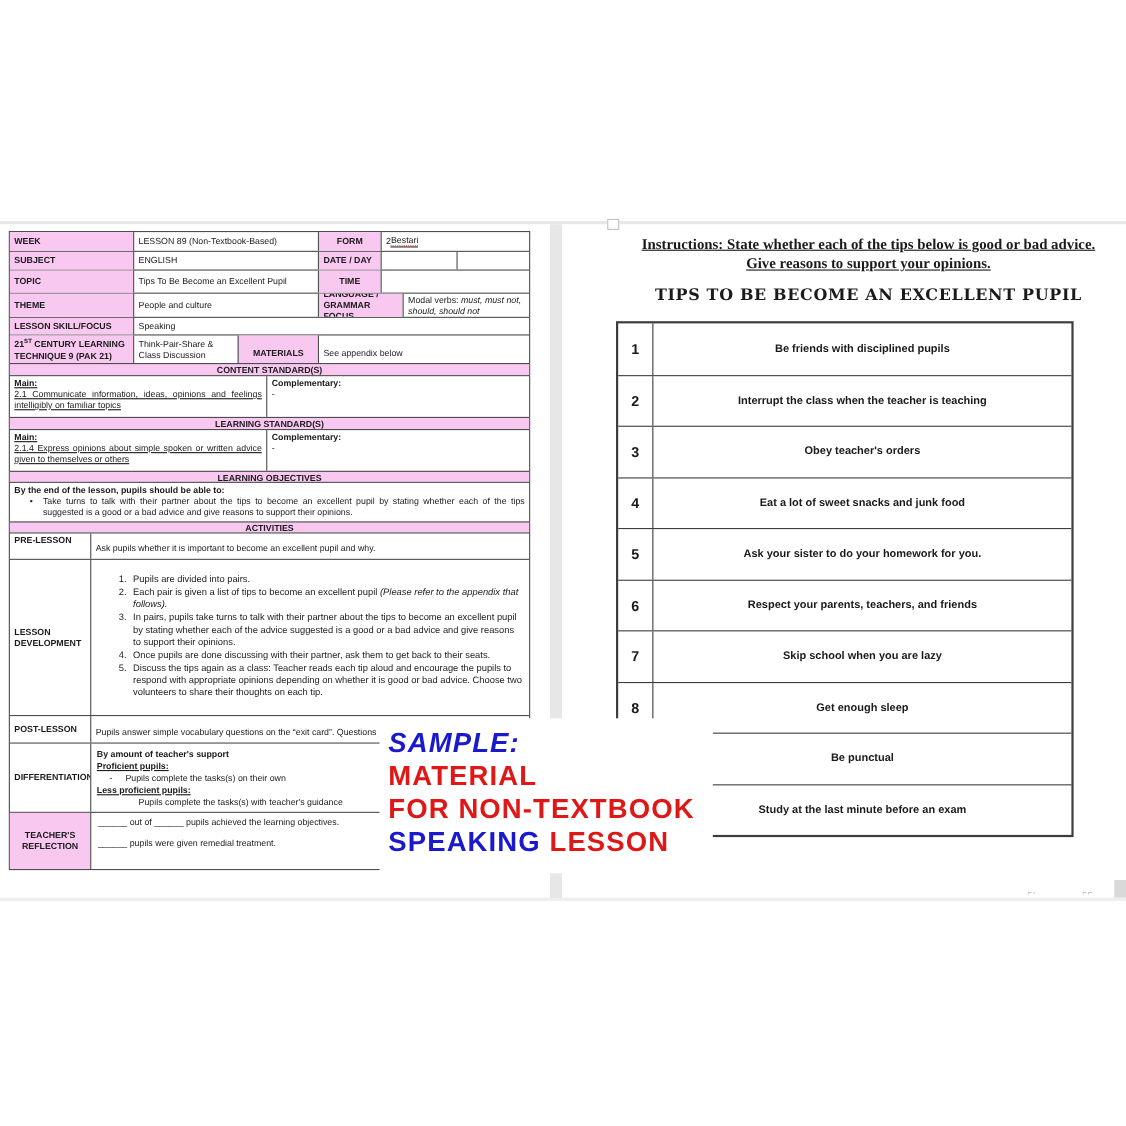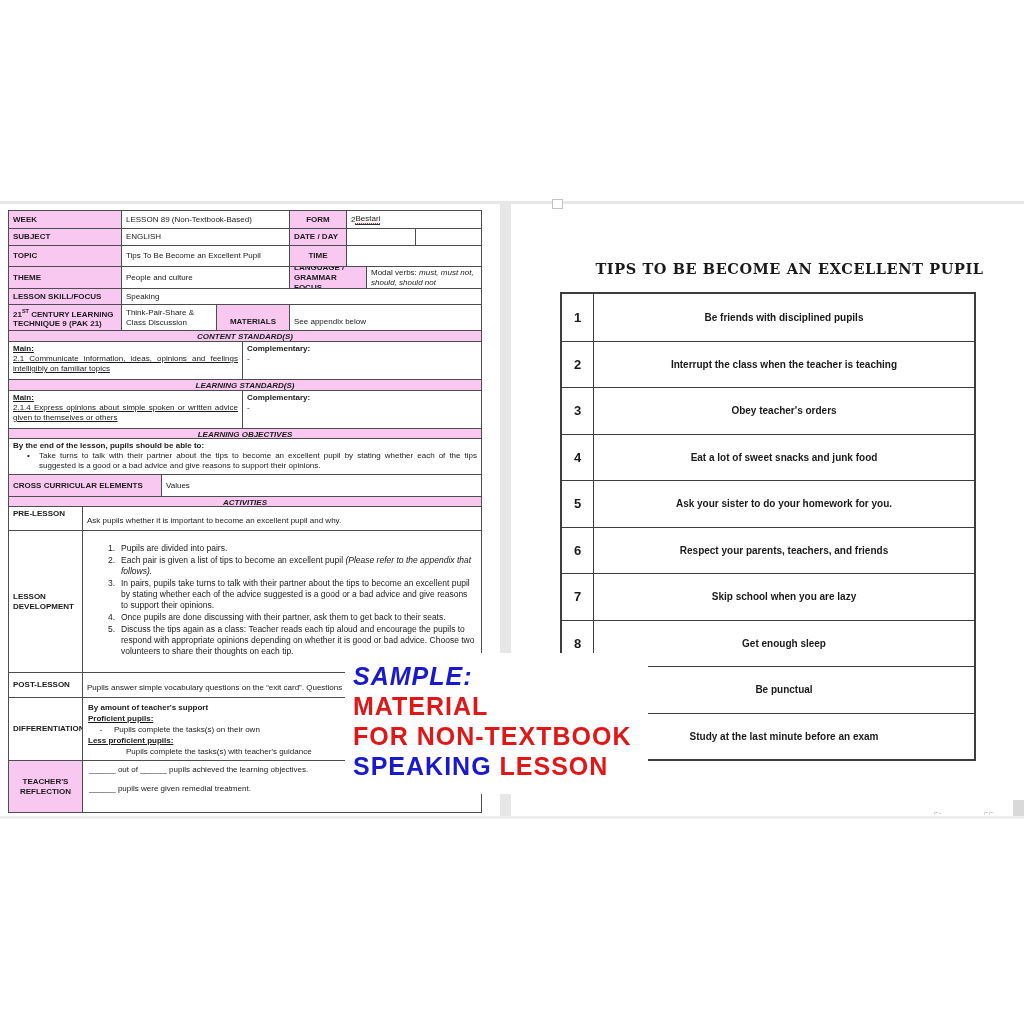--- a/index.html
+++ b/index.html
@@ -23,21 +23,21 @@
   
   #lesson-table{position:absolute;left:8px;top:6px;width:472px;border:1px solid #4d4d4d;
                 font-size:8px;line-height:10px;background:#fff;}
   .row{display:flex;border-top:1px solid #4d4d4d;box-sizing:border-box;}
   .row:first-child{border-top:none;}
   .cell{border-left:1px solid #4d4d4d;padding:2px 4px;box-sizing:border-box;overflow:hidden;}
   .cell:first-child{border-left:none;}
   .pink{background:#f8c8f1;}
   .lbl{font-weight:bold;}
   .vcenter{display:flex;align-items:center;}
-  .hdr{justify-content:center;font-weight:bold;text-align:center;padding:1px 0;font-style:italic;}
+  .hdr{justify-content:center;font-weight:bold;text-align:center;padding:1px 0;}
   .just{text-align:justify;}
   .small-caps sup{font-size:5.5px;}
   .u-spell{border-bottom:1px solid #333;text-decoration:underline dotted #cc3333;text-underline-offset:2px;}
   .half{width:233px;text-decoration:underline;} .half2{width:239px;}
   .step{display:flex;margin-bottom:1px;}
   .step .n{width:18px;text-align:right;margin-right:6px;flex:none;}
   .bullet-line{display:flex;padding-left:14px;}
   .bullet-line .b{width:12px;flex:none;}
   .u{text-decoration:underline;}
   .dashline{display:flex;}
@@ -151,24 +151,20 @@
     <div class="row" style="height:36px">
       <div class="cell" style="width:472px">
         <div class="lbl">By the end of the lesson, pupils should be able to:</div>
         <div class="bullet-line">
           <span class="b">•</span>
           <span class="just">Take turns to talk with their partner about the tips to become an excellent pupil by stating whether each of the tips suggested is a good or a bad advice and give reasons to support their opinions.</span>
         </div>
       </div>
     </div>
 
-    <div class="row" style="height:22px">
-      <div class="cell pink lbl vcenter" style="width:152px">CROSS CURRICULAR ELEMENTS</div>
-      <div class="cell vcenter" style="width:320px">Values</div>
-    </div>
 
     <div class="row pink hdr" style="height:10px">ACTIVITIES</div>
 
     <div class="row" style="height:24px">
       <div class="cell lbl" style="width:73px">PRE-LESSON</div>
       <div class="cell" style="width:399px;display:flex;align-items:flex-end;padding-bottom:4px">Ask pupils whether it is important to become an excellent pupil and why.</div>
     </div>
 
     <div class="row" style="height:142px">
       <div class="cell lbl vcenter" style="width:73px">LESSON DEVELOPMENT</div>
@@ -220,20 +216,24 @@
       <div class="cell" style="width:399px;padding:4px 6px">
         <div>______ out of ______ pupils achieved the learning objectives.</div>
         <div class="gap8">______ pupils were given remedial treatment.</div>
       </div>
     </div>
 
   </div>
 </div>
 
 <div class="abs" id="right-page">
+  <div id="instructions">
+    <div>Instructions: State whether each of the tips below is good or bad advice.</div>
+    <div>Give reasons to support your opinions.</div>
+  </div>
   <div id="ws-title">TIPS TO BE BECOME AN EXCELLENT PUPIL</div>
 
   <div id="tips-table">
     <div class="trow">
         <div class="tnum">1</div>
         <div class="ttext">Be friends with disciplined pupils</div>
       </div>
     <div class="trow">
         <div class="tnum">2</div>
         <div class="ttext">Interrupt the class when the teacher is teaching</div>

